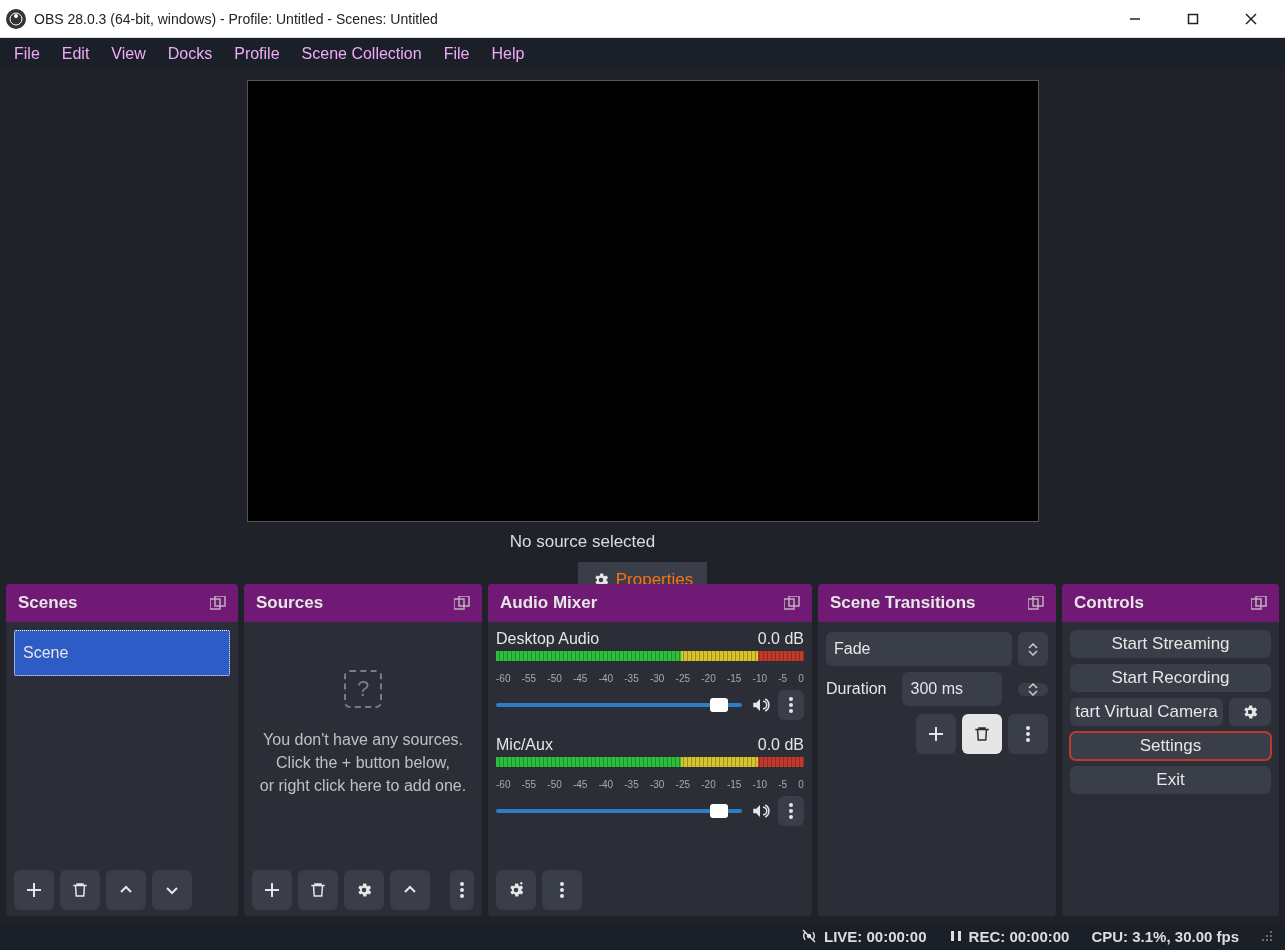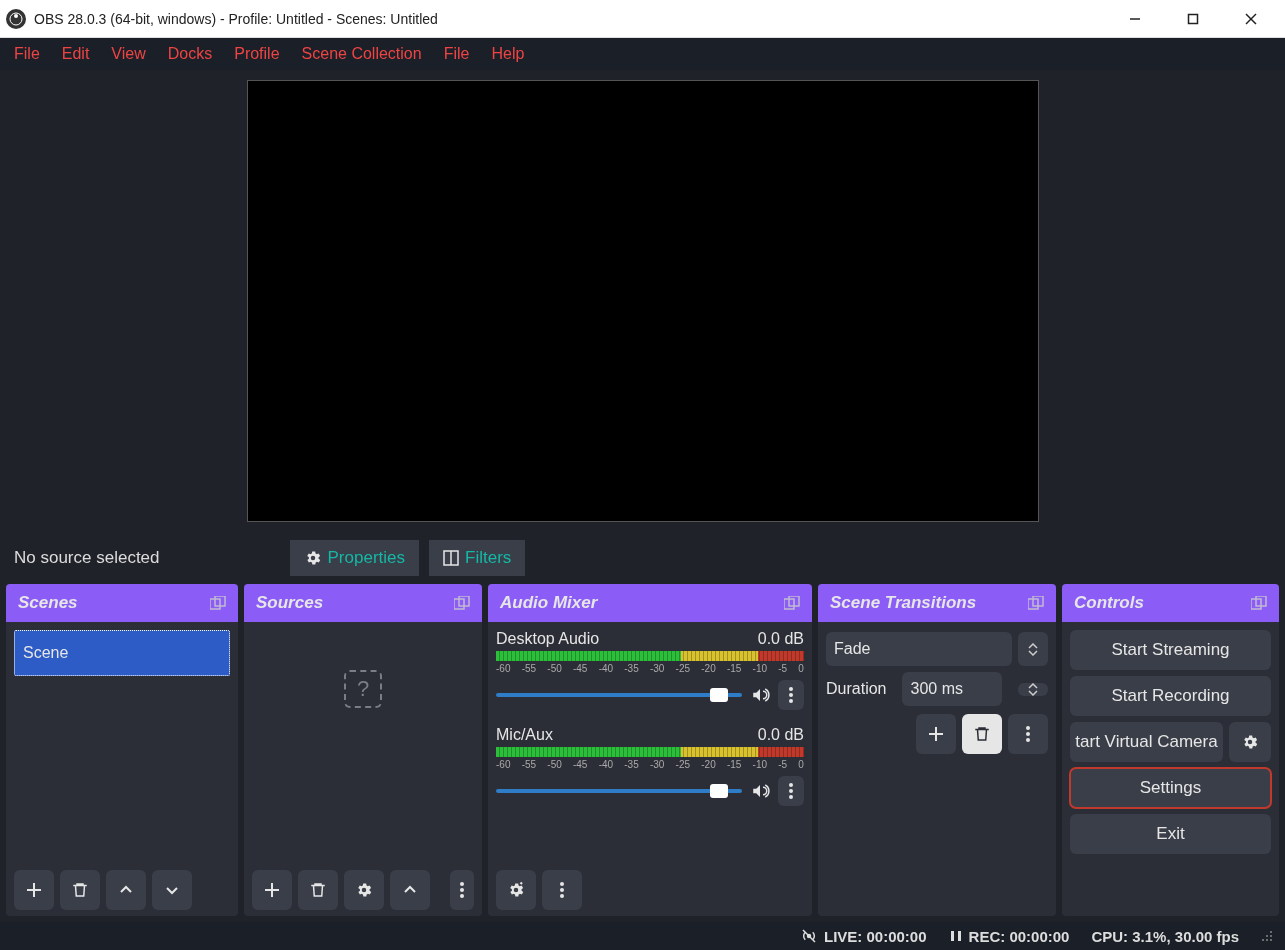--- a/index.html
+++ b/index.html
@@ -3,53 +3,53 @@
 <meta charset="utf-8">
 <style>
   * { box-sizing: border-box; margin: 0; padding: 0; font-family: -apple-system, BlinkMacSystemFont, "Segoe UI", Arial, sans-serif; }
   body { width: 1285px; height: 950px; background: #fff; overflow: hidden; color: #e6e6e6; }
   .titlebar { height: 38px; background: #fff; display: flex; align-items: center; padding: 0 6px; color: #222; border-bottom: 1px solid #ddd; }
   .titlebar .app-icon { width: 20px; height: 20px; border-radius: 50%; background: #333; display: flex; align-items: center; justify-content: center; color: #fff; font-size: 10px; margin-right: 8px; }
   .titlebar .title { font-size: 14px; flex: 1; }
   .winbtns { display: flex; gap: 18px; padding-right: 8px; }
   .winbtn { width: 40px; height: 30px; display: flex; align-items: center; justify-content: center; font-size: 14px; cursor: default; }
   .shell { background: #1f2229; height: calc(950px - 38px); display: flex; flex-direction: column; }
-  .menubar { height: 32px; background: #1b1f27; display: flex; align-items: center; gap: 22px; padding: 0 14px; font-size: 16px; color: #ef4444; }
+  .menubar { height: 32px; background: #1b1f27; display: flex; align-items: center; gap: 22px; padding: 0 14px; font-size: 16px; color: #f0abfc; }
   .menubar span { cursor: default; }
   .preview-area { flex: 0 0 456px; background: #1f2229; display: flex; align-items: center; justify-content: center; padding: 10px; }
   .preview { width: 792px; height: 442px; background: #000; border: 1px solid #555; }
-  .info-bar { height: 52px; background: #1f2229; display: flex; align-items: center; padding: 0 14px; gap: 10px; }
+  .info-bar { height: 52px; background: #1f2229; display: flex; align-items: center; padding: 0 14px; gap: 10px; flex-direction: column; }
   .info-bar .label { font-size: 17px; color: #dcdcdc; flex: 0 0 auto; margin-right: 120px;}
-  .btn { background: #3a3e48; color: #14b8a6; border: none; border-radius: 0; padding: 8px 14px; font-size: 17px; display: inline-flex; align-items: center; gap: 6px; cursor: default; }
+  .btn { background: #3a3e48; color: #f97316; border: none; border-radius: 0; padding: 8px 14px; font-size: 17px; display: inline-flex; align-items: center; gap: 6px; cursor: default; }
   .panels { flex: 1; display: grid; grid-template-columns: 232px 238px 324px 238px 1fr; gap: 6px; padding: 0 6px 6px 6px; background: #1f2229; }
   .panel { background: #2b2e37; border-radius: 4px; display: flex; flex-direction: column; overflow: hidden; }
-  .panel-header { height: 38px; background: #8b5cf6; display: flex; align-items: center; justify-content: space-between; padding: 18px 12px; font-size: 17px; font-weight: 600; font-style: italic; }
+  .panel-header { height: 38px; background: #701a75; display: flex; align-items: center; justify-content: space-between; padding: 18px 12px; font-size: 17px; font-weight: 600; }
   .panel-body { flex: 1; padding: 8px; overflow: hidden; position: relative; }
   .scene-item { background: #2d5cc7; border: 1px dotted #fff; border-radius: 2px; padding: 13px 8px; font-size: 16px; }
   .panel-footer { padding: 6px 8px; display: flex; gap: 6px; }
   .iconbtn { width: 40px; height: 40px; background: #3a3e48; border-radius: 6px; display: flex; align-items: center; justify-content: center; font-size: 20px; }
   .sources-empty { text-align: center; color: #c0c0c0; font-size: 16px; line-height: 1.45; padding: 0 4px; }
   .q-icon { width: 38px; height: 38px; border: 2px dashed #7a7d85; border-radius: 6px; margin: 40px auto 20px auto; display:flex;align-items:center;justify-content:center;color:#7a7d85;font-size:22px; }
   .mixer-ch { margin-bottom: 16px; }
   .mixer-row1 { display: flex; justify-content: space-between; font-size: 16px; margin-bottom: 3px; }
   .meter { height: 10px; width: 100%; background: linear-gradient(to right, #2bbf3a 0%, #2bbf3a 60%, #d8c22e 60%, #d8c22e 85%, #c0392b 85%, #c0392b 100%); position:relative; }
   .meter::after{ content:""; position:absolute; inset:0; background:repeating-linear-gradient(to right, transparent 0 3px, rgba(0,0,0,.25) 3px 4px);}
-  .ticks { display:flex; justify-content:space-between; font-size:10px; color:#aaa; margin-top:2px;}
+  .ticks { display:flex; justify-content:space-between; font-size:10px; color:#aaa; margin-top:12px;}
   .slider-row { display:flex; align-items:center; gap:8px; margin-top:6px; }
   .slider { flex:1; height:4px; background:#2f7cc7; border-radius:2px; position:relative; }
   .slider .thumb{ position:absolute; right:14px; top:-5px; width:18px; height:14px; background:#fff; border-radius:3px;}
   .vert-dots { width:26px;height:30px;background:#3a3e48;border-radius:6px;display:flex;align-items:center;justify-content:center;font-size:18px;}
   .trans-select { display:flex; gap:6px; padding: 10px 8px 6px 8px;}
   .select { flex:1; background:#3a3e48; border-radius:6px; padding:8px 8px; font-size:16px; display:flex; align-items:center; justify-content:space-between;}
   .spin { width:30px;background:#3a3e48;border-radius:6px;display:flex;flex-direction:column;align-items:center;justify-content:center;font-size:11px;gap:1px;}
   .dur-row { display:flex; align-items:center; gap:16px; padding: 0 8px;}
   .dur-row .lab{font-size:16px;}
   .trans-btns { display:flex; gap:6px; padding: 8px; justify-content:flex-end;}
   .controls-body { padding: 8px; display:flex; flex-direction:column; gap:6px; }
-  .ctl-btn { background:#3a3e48; height:40px; border-radius:6px; font-size:17px; display:flex; align-items:center; justify-content:center; }
+  .ctl-btn { background:#3a3e48; height:28px; border-radius:6px; font-size:17px; display:flex; align-items:center; justify-content:center; }
   .ctl-row { display:flex; gap:6px; }
   .ctl-row .ctl-btn:first-child{ flex:1; }
   .ctl-btn.gear{ width:42px; flex:0 0 42px;}
   .ctl-btn.highlight{ outline:2px solid #c0392b; outline-offset:-1px;}
   .pop-icon{ font-size:14px;opacity:.85;}
   .statusbar { height:28px; background:#1b1f27; display:flex; align-items:center; justify-content:flex-end; gap:22px; padding:0 12px; font-size:15px; color:#ddd;font-weight:bold;}
   .statusbar .sec{display:flex;align-items:center;gap:6px;}
   svg{display:block;}
 </style>
 </head>
@@ -168,20 +168,25 @@
         <span>Sources</span>
         <span class="pop-icon">
             <svg width="16" height="14" viewBox="0 0 16 14">
               <rect x="0" y="3" width="10" height="10" fill="none" stroke="#ccc" stroke-width="1.5"></rect>
               <rect x="5" y="0" width="10" height="10" fill="none" stroke="#ccc" stroke-width="1.5"></rect>
             </svg>
           </span>
       </div>
       <div class="panel-body">
         <div class="q-icon">?</div>
+        <div class="sources-empty">
+          <div>You don't have any sources.</div>
+          <div>Click the + button below,</div>
+          <div>or right click here to add one.</div>
+        </div>
       </div>
       <div class="panel-footer">
         <div class="iconbtn">
             <svg width="18" height="18" viewBox="0 0 18 18" stroke="#e6e6e6" stroke-width="2">
               <line x1="9" y1="2" x2="9" y2="16"></line>
               <line x1="2" y1="9" x2="16" y2="9"></line>
             </svg>
           </div>
         <div class="iconbtn">
             <svg width="18" height="18" viewBox="0 0 24 24" fill="none" stroke="#e6e6e6" stroke-width="2">

